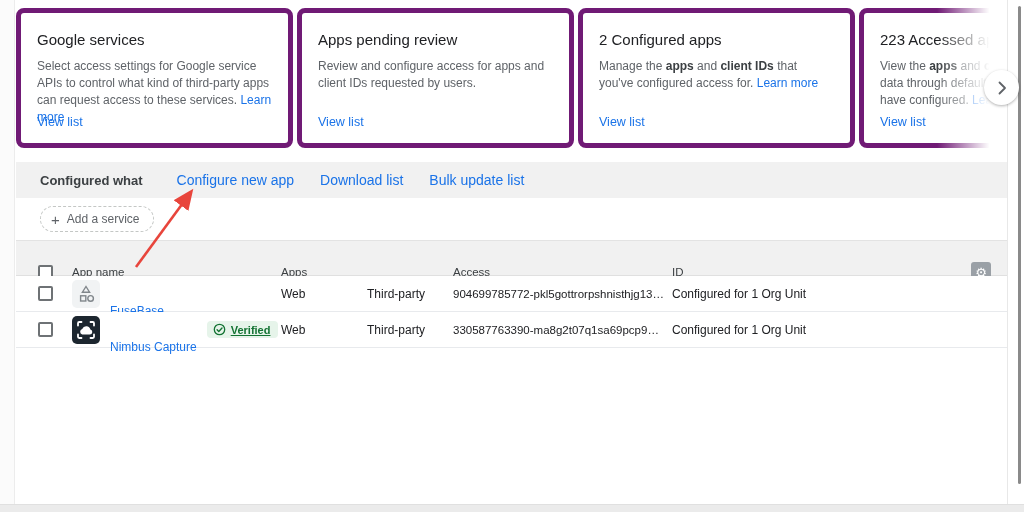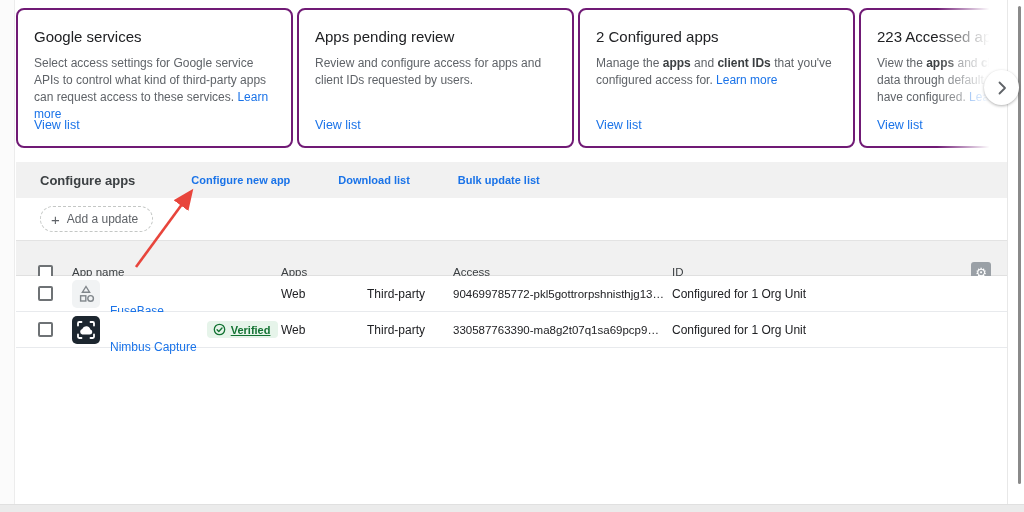--- a/index.html
+++ b/index.html
@@ -8,34 +8,34 @@
 
   
   .left-gutter { position:absolute; left:0; top:0; width:15px; height:504px; background:#fbfbfb; border-right:1px solid #ececec; }
   .bottom-strip { position:absolute; left:0; top:504px; width:1024px; height:8px; background:#ebebeb; border-top:1px solid #e0e0e0; }
   .content-right-border { position:absolute; left:1007px; top:0; width:1px; height:504px; background:#e8e8e8; }
   .scrollbar-track { position:absolute; left:1014px; top:0; width:10px; height:504px; background:#ffffff; }
   .scrollbar-thumb { position:absolute; left:1018px; top:6px; width:3px; height:478px; background:#8a8a8a; border-radius:2px; }
 
   
   .cards { position:absolute; left:16px; top:8px; width:991px; height:141px; display:flex; gap:4px; overflow:hidden; }
-  .card { flex:0 0 277px; height:140px; background:#fff; border:2px solid #701a75; border-radius:8px; padding:18px 16px 0 16px; position:relative; }
+  .card { flex:0 0 277px; height:140px; background:#fff; border:5px solid #701a75; border-radius:8px; padding:18px 16px 0 16px; position:relative; }
   .card-title { font-size:15px; color:#202124; margin-bottom:10px; }
   .card-body { font-size:12px; line-height:17px; color:#5f6368; }
   .card-body b { color:#3c4043; }
   a.blue-link { color:#1a73e8; text-decoration:none; cursor:pointer; }
   .view-list { position:absolute; left:16px; bottom:14px; font-size:12.5px; }
   .cards-fade { position:absolute; right:0; top:0; width:70px; height:141px; background:linear-gradient(to right, rgba(255,255,255,0), #ffffff 75%); pointer-events:none; }
   .chevron-btn { position:absolute; left:984px; top:70px; width:35px; height:35px; border-radius:50%; background:#fff; box-shadow:0 1px 3px rgba(0,0,0,0.3); display:flex; align-items:center; justify-content:center; cursor:pointer; z-index:6; }
 
   
   .toolbar { position:absolute; left:16px; top:162px; width:991px; height:36px; background:#f1f1f1; display:flex; align-items:center; }
   .toolbar-title { margin-left:24px; font-size:13px; font-weight:bold; color:#3c4043; margin-right:34px; }
   .toolbar-actions { display:flex; gap:26px; }
-  .toolbar-actions a { font-size:11px; font-weight:700;margin-left:22px; }
+  .toolbar-actions a { font-size:14px; font-weight:400; }
 
   
   .filter-row { position:absolute; left:16px; top:198px; width:991px; height:42px; background:#fff; display:flex; align-items:center; }
   .filter-chip { margin-left:24px; height:26px; border:1px dashed #c4c7c5; border-radius:14px; display:inline-flex; align-items:center; gap:7px; padding:0 14px 0 10px; color:#5f6368; font-size:12px; cursor:pointer; background:#fff; }
   .plus { font-size:15px; color:#5f6368; }
 
   
   .grid-row { display:grid; grid-template-columns:56px 209px 86px 86px 219px 285px 1fr; align-items:center; }
   .thead { position:absolute; left:16px; top:240px; width:991px; height:36px; background:#f1f1f1; border-top:1px solid #e3e3e3; border-bottom:1px solid #e0e0e0; font-size:11.5px; color:#3c4043; }
   .trow { position:absolute; left:16px; width:991px; height:36px; background:#fff; border-bottom:1px solid #e8eaed; font-size:12px; }
@@ -89,32 +89,32 @@
   <div class="cards-fade"></div>
 </div>
 
 <div class="chevron-btn">
   <svg width="20" height="20" viewBox="0 0 20 20">
       <path d="M7.5 4.5 L13 10 L7.5 15.5" fill="none" stroke="#5f6368" stroke-width="1.8" stroke-linecap="round" stroke-linejoin="round"></path>
     </svg>
 </div>
 
 <div class="toolbar">
-  <span class="toolbar-title">Configure apps</span>
+  <span class="toolbar-title">Configured what</span>
   <span class="toolbar-actions">
     <a class="blue-link">Configure new app</a>
     <a class="blue-link">Download list</a>
     <a class="blue-link">Bulk update list</a>
   </span>
 </div>
 
 <div class="filter-row">
   <span class="filter-chip">
     <span class="plus">+</span>
-    <span>Add a update</span>
+    <span>Add a service</span>
   </span>
 </div>
 
 <div class="thead grid-row">
   <div class="cell-check">
       <div class="checkbox"></div>
     </div>
   <div>App name</div>
   <div>Apps</div>
   <div class="cell-own">

